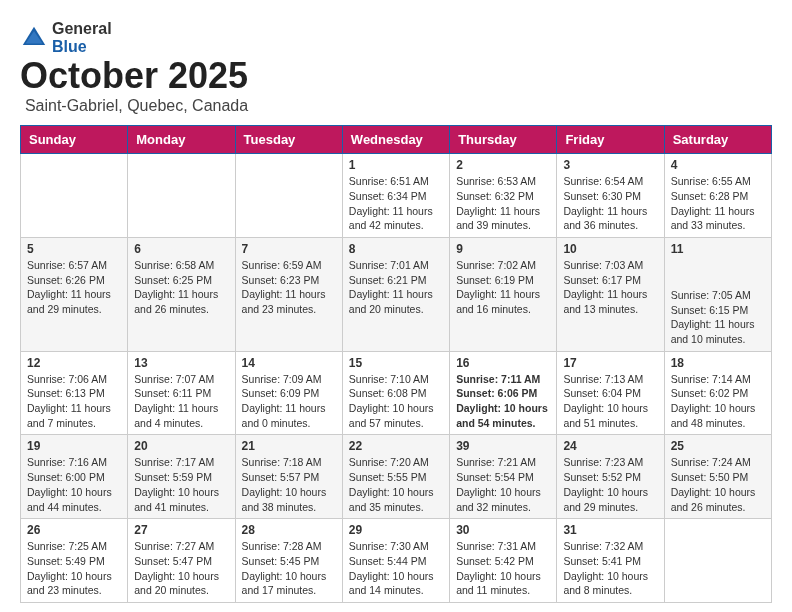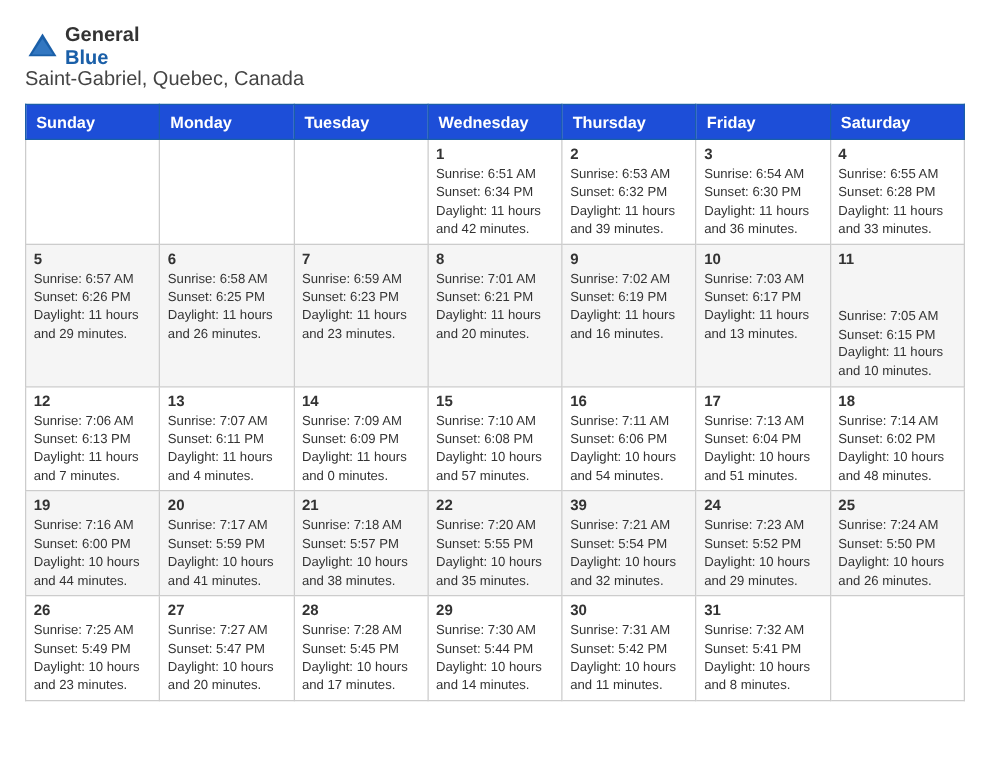--- a/index.html
+++ b/index.html
@@ -52,21 +52,21 @@
     .location-title {
       font-size: 16px;
       color: #444;
     }
     .calendar {
       width: 100%;
       border-collapse: collapse;
       border: 1px solid #ccc;
     }
     .calendar th {
-      background-color: #1d4ed8;
+      background-color: #be185d;
       color: #fff;
       text-align: left;
       padding: 6px 8px;
       font-size: 13px;
       border: 1px solid #1a5fa8;
     }
     .calendar td {
       vertical-align: top;
       padding: 4px 6px;
       border: 1px solid #ccc;
@@ -105,20 +105,21 @@
     <svg class="logo-icon" viewBox="0 0 40 40" xmlns="http://www.w3.org/2000/svg">
       <polygon points="20,4 36,30 4,30" fill="#1a5fa8"></polygon>
       <polygon points="20,10 32,28 8,28" fill="#4a90d9" opacity="0.5"></polygon>
     </svg>
     <div class="logo-text">
       <span class="logo-general">General</span>
       <span class="logo-blue">Blue</span>
     </div>
   </div>
   <div class="title-section">
+    <div class="month-title">October 2025</div>
     <div class="location-title">Saint-Gabriel, Quebec, Canada</div>
   </div>
 </div>
 
 <table class="calendar">
   <thead>
     <tr>
     <th>Sunday</th>
         <th>Monday</th>
         <th>Tuesday</th>
@@ -237,21 +238,21 @@
         </td>
         <td>
           <span class="day-number">15</span>
           <div class="day-info" style="white-space: pre-line;">Sunrise: 7:10 AM
 Sunset: 6:08 PM
 Daylight: 10 hours
 and 57 minutes.</div>
         </td>
         <td>
           <span class="day-number">16</span>
-          <div class="day-info" style="white-space: pre-line;">Sunrise: 7:11 AM
+          <div class="day-info" style="white-space: pre-line; font-weight: bold;">Sunrise: 7:11 AM
 Sunset: 6:06 PM
 Daylight: 10 hours
 and 54 minutes.</div>
         </td>
         <td>
           <span class="day-number">17</span>
           <div class="day-info" style="white-space: pre-line;">Sunrise: 7:13 AM
 Sunset: 6:04 PM
 Daylight: 10 hours
 and 51 minutes.</div>

